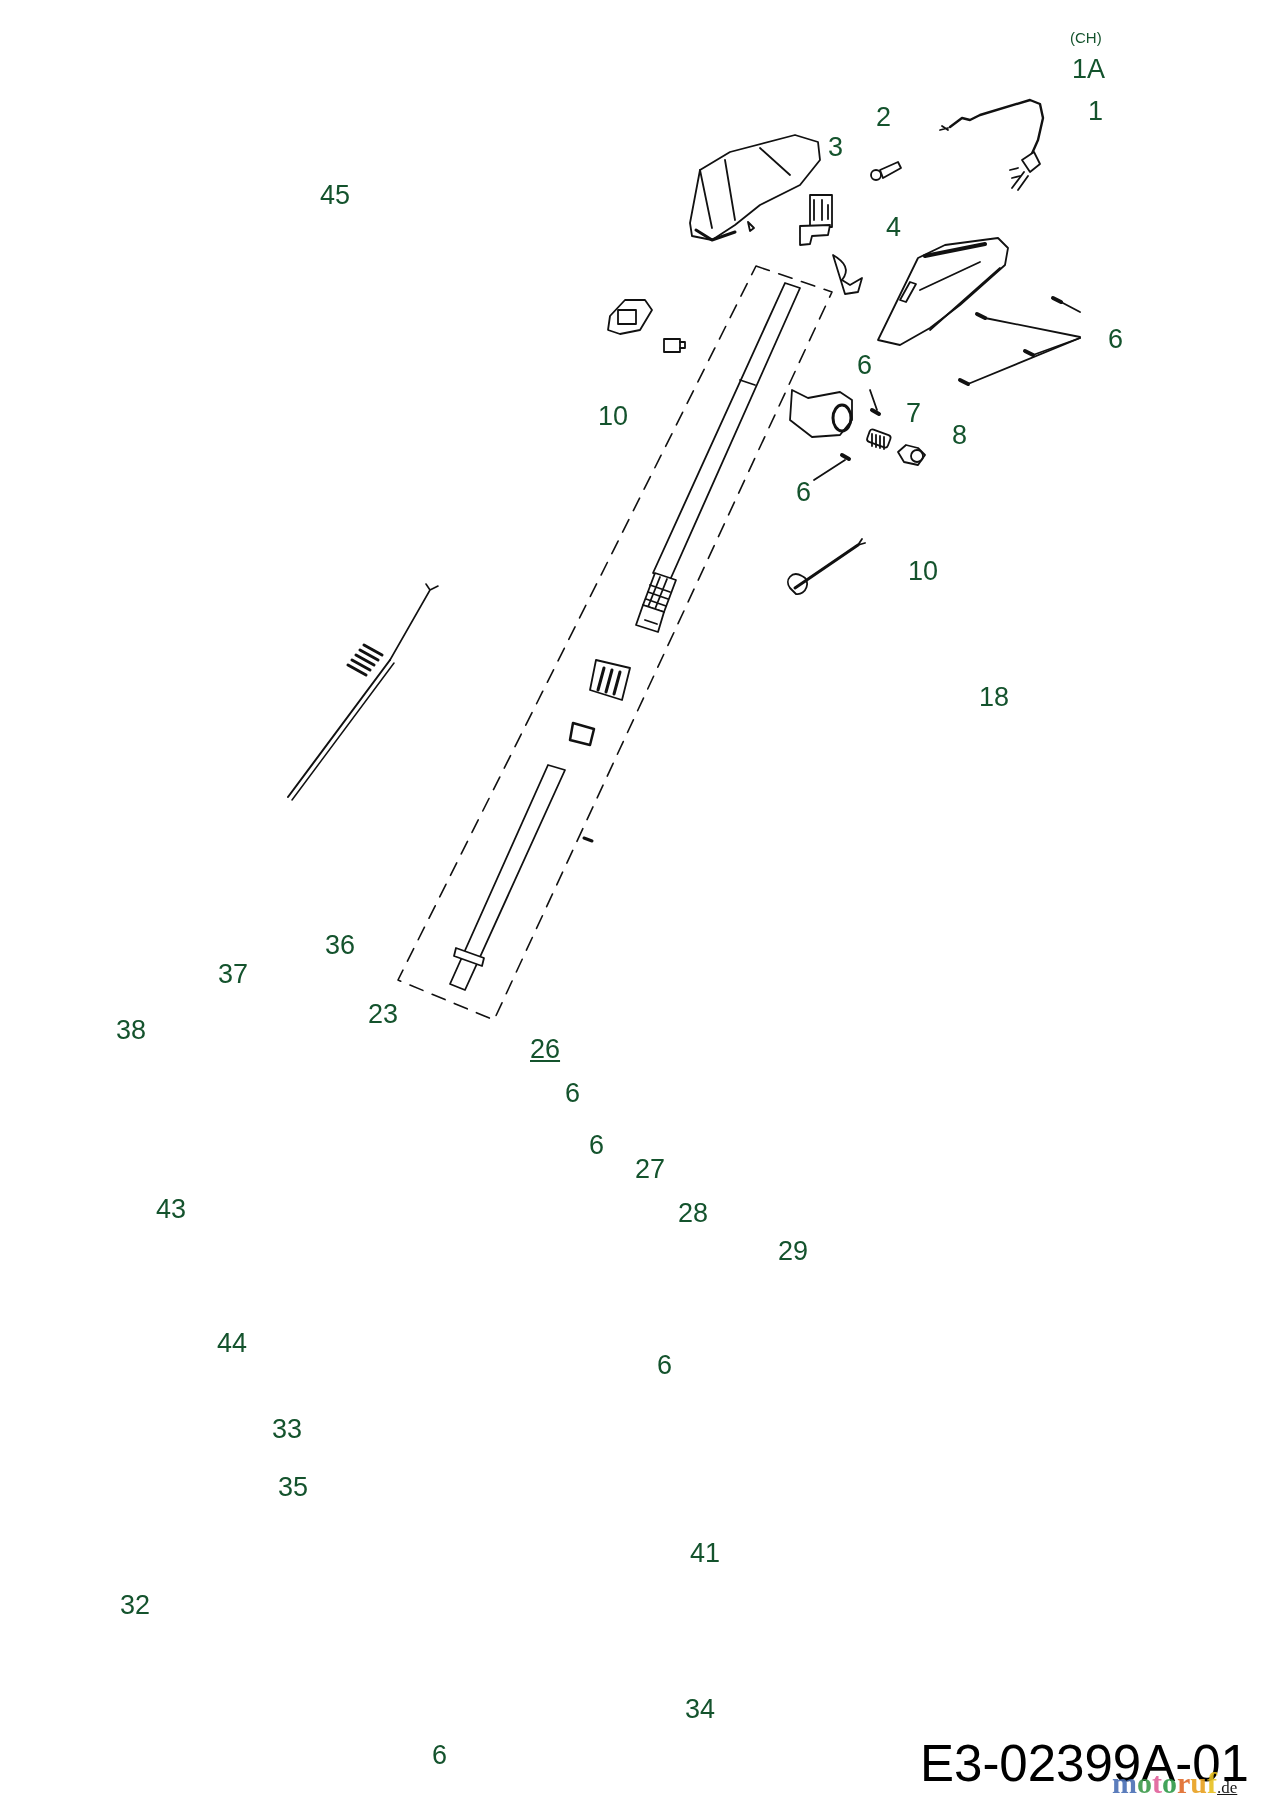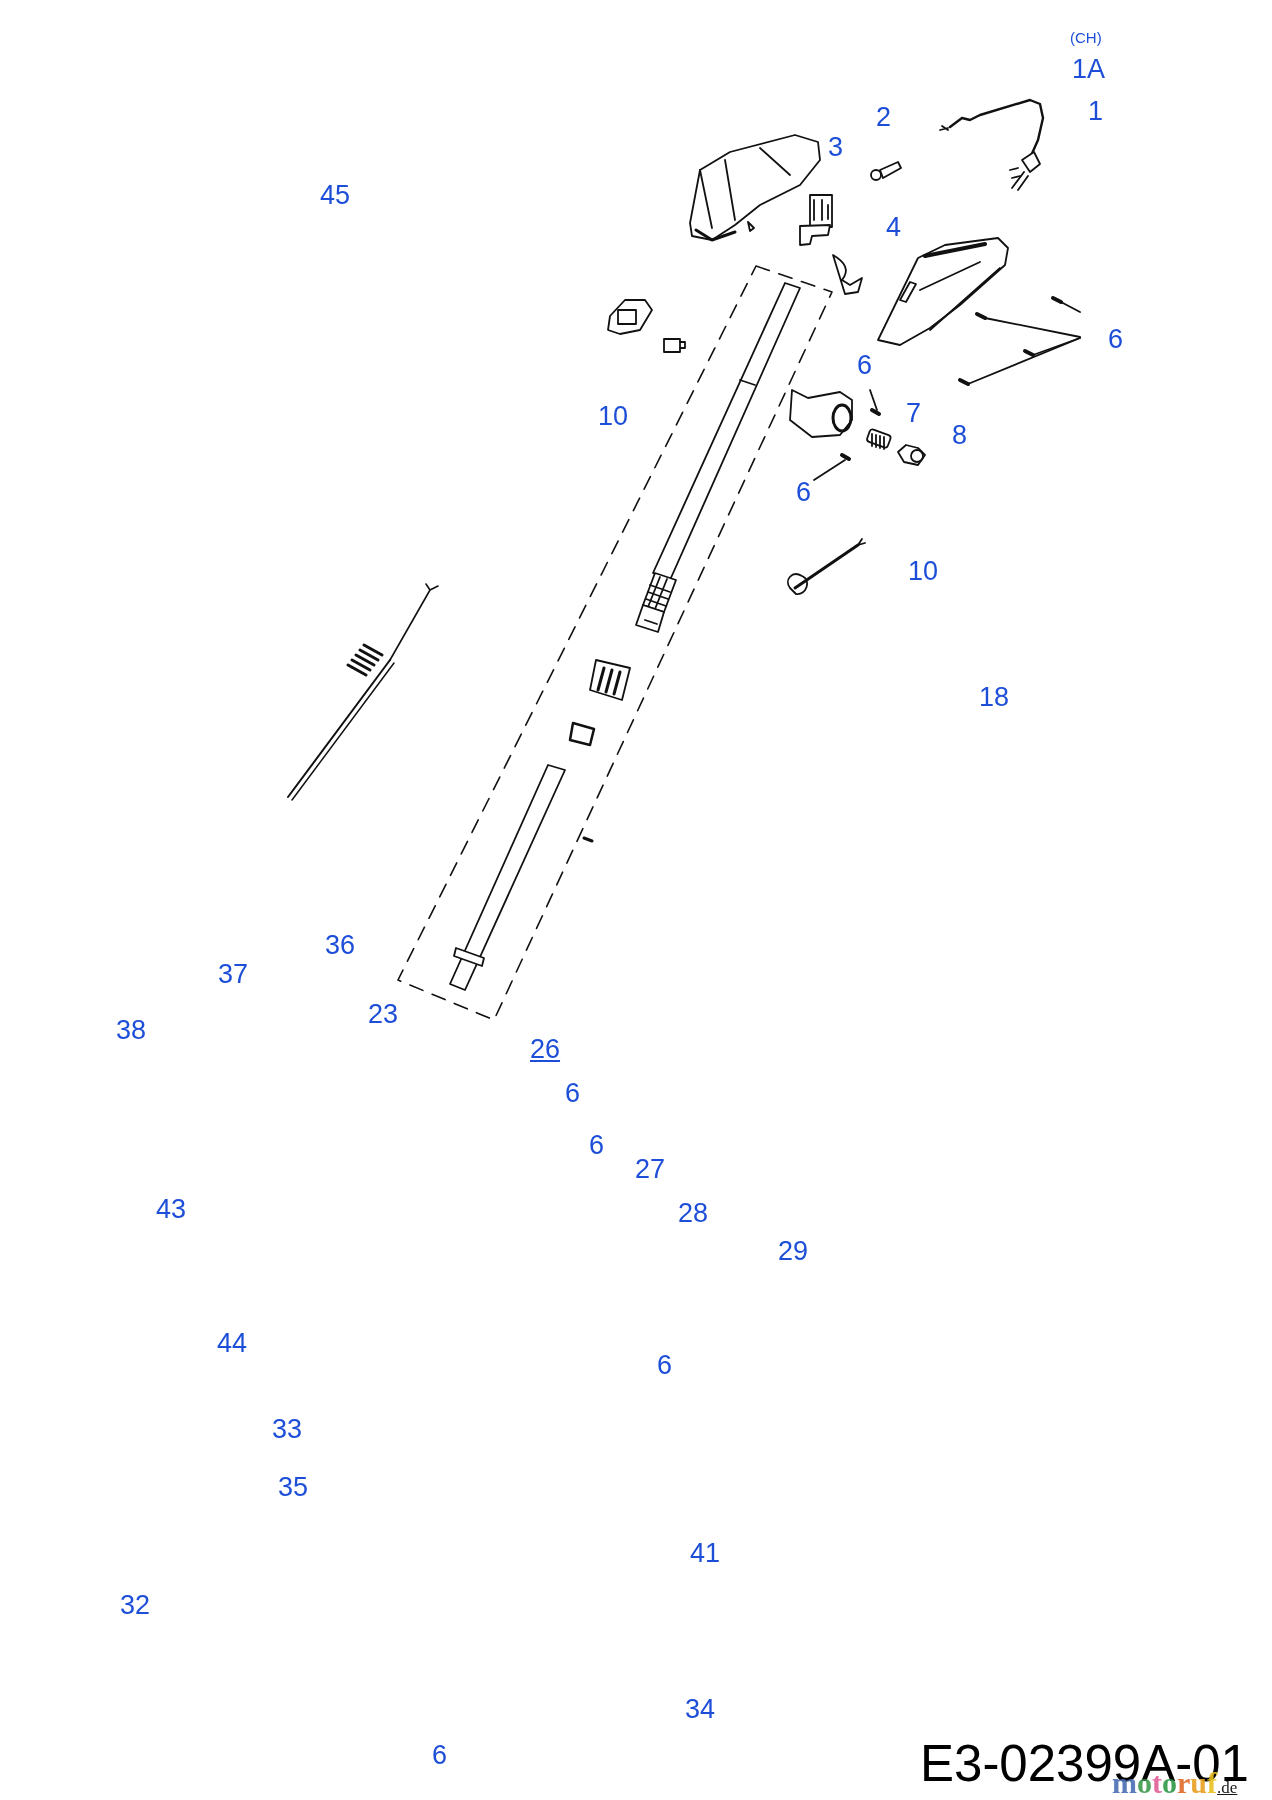--- a/index.html
+++ b/index.html
@@ -1,19 +1,19 @@
 <!DOCTYPE html>
 <html><head>
 <meta charset="utf-8">
 <style>
   html, body { margin:0; padding:0; background:#ffffff; }
   body { width:1272px; height:1800px; position:relative; overflow:hidden;
          font-family:"Liberation Sans", sans-serif; color:#000; }
   #diagram { position:absolute; left:0; top:0; width:1272px; height:1800px; }
-  .lbl { position:absolute; font-family:"Liberation Sans", sans-serif; font-size:27px; line-height:1; color:#1d4ed8; white-space:nowrap; }
+  .lbl { position:absolute; font-family:"Liberation Sans", sans-serif; font-size:27px; line-height:1; color:#14532d; white-space:nowrap; }
   .lbl-sm { font-size:15px; }
   #drawing-number { position:absolute; left:920px; top:1738px; font-size:51px; letter-spacing:0px; line-height:1; color:#000; white-space:nowrap;text-align:right; }
   #watermark { position:absolute; left:1112px; top:1768px; white-space:nowrap; line-height:1; }
   #watermark span { font-family:"Liberation Serif", serif; font-size:30px; font-weight:bold; opacity:0.9; }
   #watermark .tld { font-size:17px; font-weight:normal; color:#000000;text-decoration:underline; }
 </style>
 </head>
 <body>
 
 

